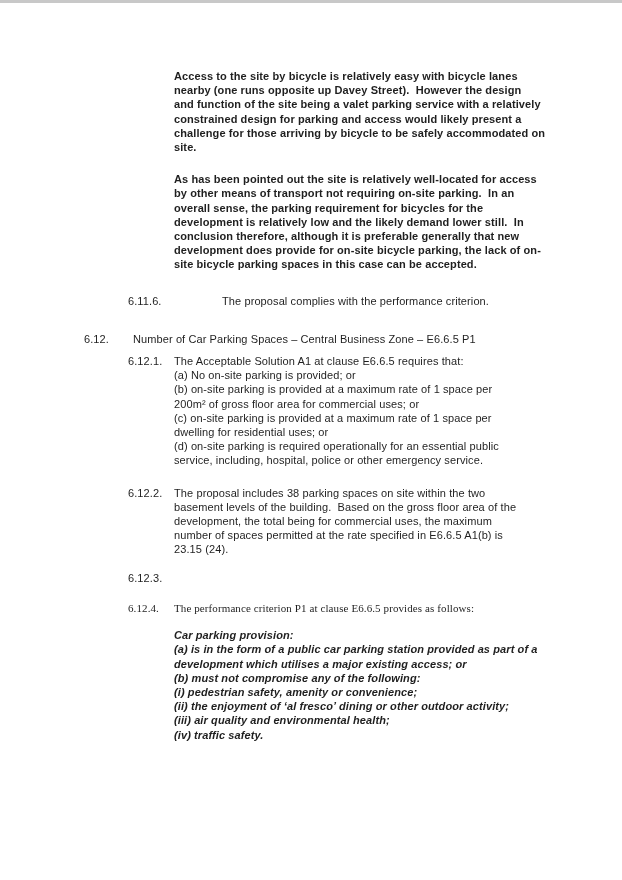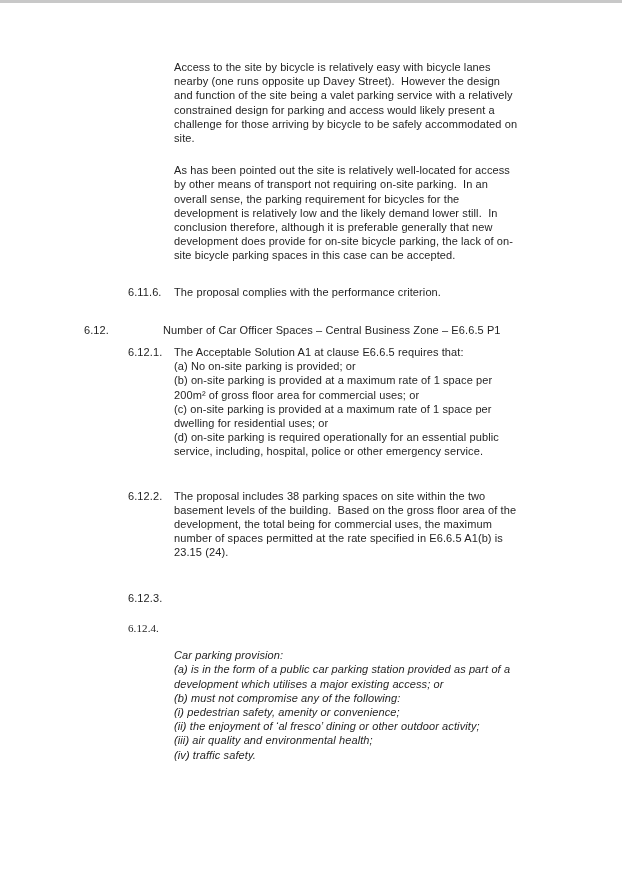--- a/index.html
+++ b/index.html
@@ -26,41 +26,42 @@
     position: absolute;
     top: 0; left: 0;
     width: 622px;
     padding-top: 52px;
     font-size: 11px;
     line-height: 14.2px;
     color: #1f1f1f;
     letter-spacing: 0.1px;
   }
   .para, .quote {
-    margin: 8px;
+    margin: 17px;
     margin-left: 174px;
     width: 420px;
     white-space: pre-wrap;
+    font-weight: bold;
   }
   .quote { font-style: italic; }
   .clause { display: flex; }
   .clause .num { flex: none; }
   .clause .text { white-space: pre-wrap; width: 420px; }
   .clause.level2 { margin-left: 128px; }
   .clause.level2 .num { width: 46px; }
-  .clause.level1 { margin-left: 84px; gap: 30px; }
+  .clause.level1 { margin-left: 84px; }
   .clause.level1 .num { width: 49px; }
 
   .p2      { margin-top: 18px; }
   .p3      { margin-top: 13px; }
-  .c6116   { margin-top: 22px; }
+  .c6116   { margin-top: 22px; gap: 48px; }
   .c612    { margin-top: 24px; }
   .c6121   { margin-top: 8px; }
-  .c6122   { margin-top: 30px; }
-  .c6123   { margin-top: 31px; flex-direction: column; }
+  .c6122   { margin-top: 18px; }
+  .c6123   { margin-top: 14px; flex-direction: column; }
   .c6124   { margin-top: 16px; font-family: Liberation Serif, serif; }
   .quote   { margin-top: 13px; }
 </style>
 </head>
 <body>
 
 <div class="page">
   <div class="scan-edge"></div>
 
   <div class="content">
@@ -81,21 +82,21 @@
 site bicycle parking spaces in this case can be accepted.</p>
 
 
     <div class="clause level2 c6116">
       <span class="num">6.11.6.</span>
       <span class="text">The proposal complies with the performance criterion.</span>
     </div>
 
     <div class="clause level1 c612">
       <span class="num">6.12.</span>
-      <span class="text">Number of Car Officer Spaces – Central Business Zone – E6.6.5 P1</span>
+      <span class="text">Number of Car Parking Spaces – Central Business Zone – E6.6.5 P1</span>
     </div>
 
     <div class="clause level2 c6121">
       <span class="num">6.12.1.</span>
       <span class="text">The Acceptable Solution A1 at clause E6.6.5 requires that:
 (a) No on-site parking is provided; or
 (b) on-site parking is provided at a maximum rate of 1 space per
 200m² of gross floor area for commercial uses; or
 (c) on-site parking is provided at a maximum rate of 1 space per
 dwelling for residential uses; or
@@ -111,20 +112,21 @@
 number of spaces permitted at the rate specified in E6.6.5 A1(b) is
 23.15 (24).</span>
     </div>
 
     <div class="clause level2 c6123">
       <span class="num">6.12.3.</span>
     </div>
 
     <div class="clause level2 c6124">
       <span class="num">6.12.4.</span>
+      <span class="text">The performance criterion P1 at clause E6.6.5 provides as follows:</span>
     </div>
 
     <p class="quote">Car parking provision:
 (a) is in the form of a public car parking station provided as part of a
 development which utilises a major existing access; or
 (b) must not compromise any of the following:
 (i) pedestrian safety, amenity or convenience;
 (ii) the enjoyment of ‘al fresco’ dining or other outdoor activity;
 (iii) air quality and environmental health;
 (iv) traffic safety.</p>

